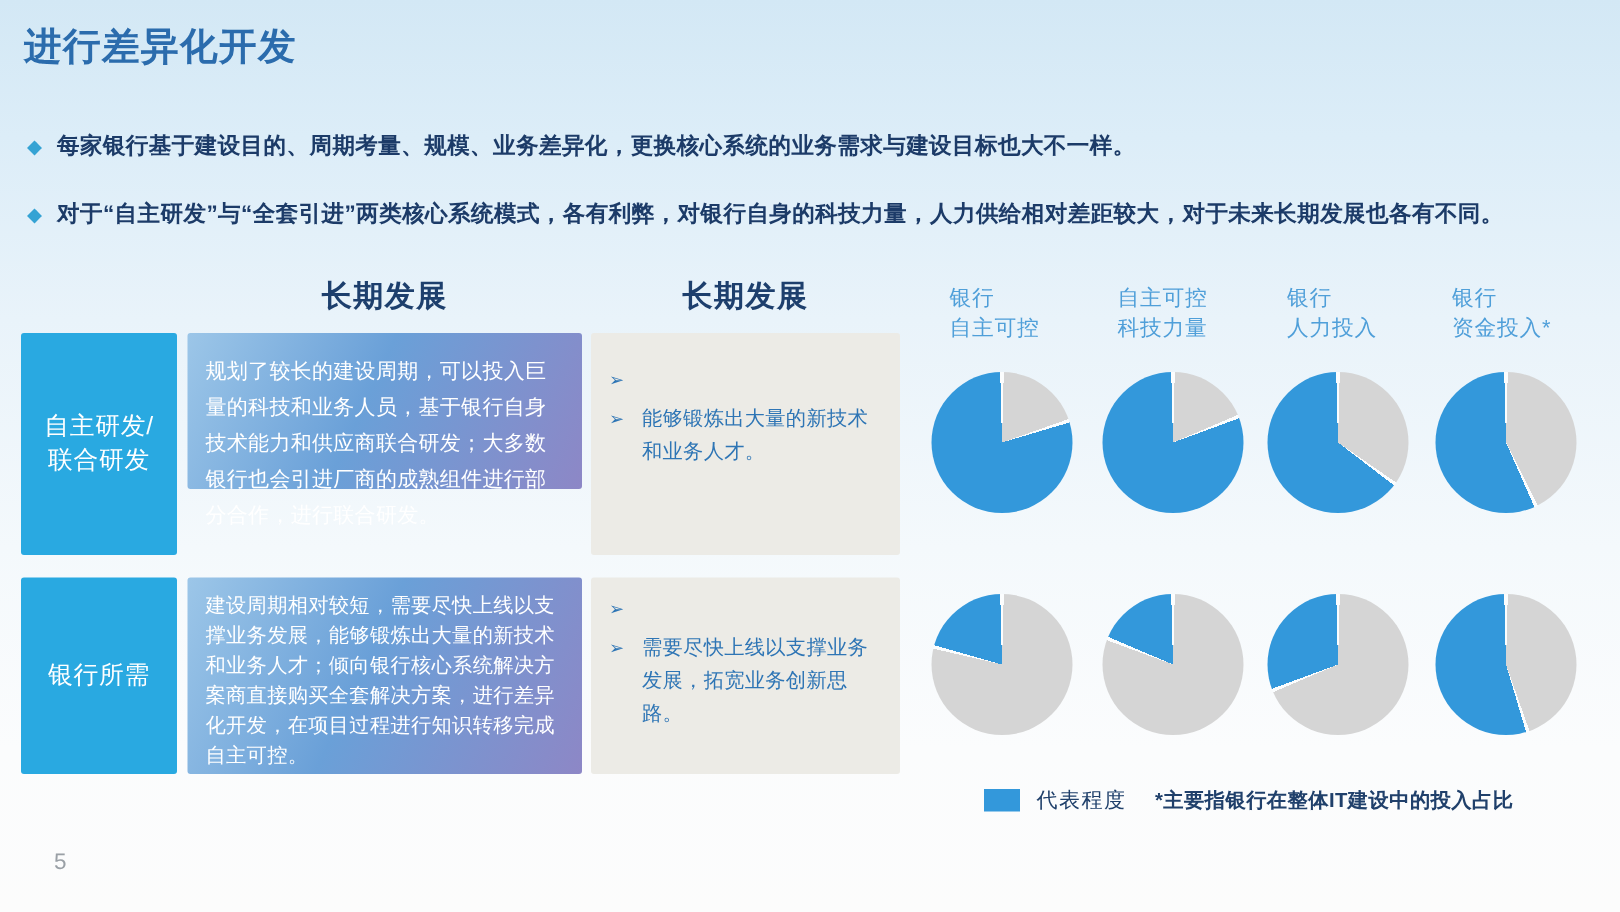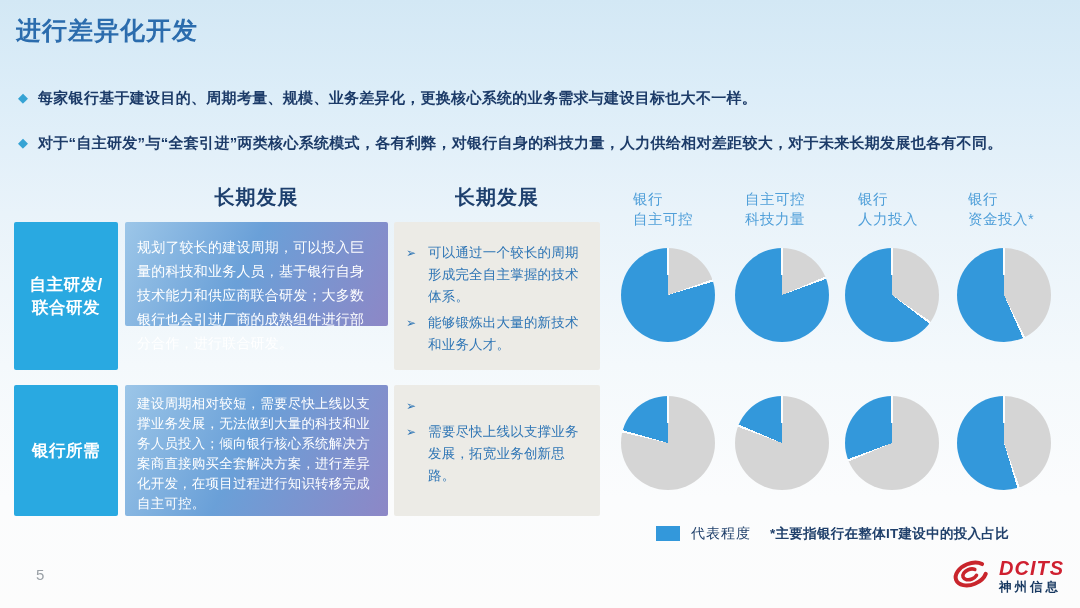--- a/index.html
+++ b/index.html
@@ -16,21 +16,21 @@
     font-size:25px;font-weight:700;color:#2b6cad;letter-spacing:1px;
   }
   .bullet{position:absolute;left:18px;width:1030px;display:flex;align-items:flex-start;}
   .diamond{color:#35a3d4;font-size:13px;line-height:20px;margin-right:10px;}
   .bullet-text{font-size:15px;color:#1c3b68;line-height:20px;letter-spacing:.3px;font-weight:bold;}
   .col-header{position:absolute;top:184px;text-align:center;font-size:20px;font-weight:600;color:#1d3f6d;letter-spacing:1px;}
   #h-features{left:125px;width:263px;}
   #h-longterm{left:394px;width:206px;}
   .row-label{
     position:absolute;left:14px;width:104px;background:#29a9e1;border-radius:2px;
-    color:#ffffff;font-size:16.5px;font-weight:700;line-height:1.4;letter-spacing:.5px;
+    color:#ffffff;font-size:16.5px;font-weight:400;line-height:1.4;letter-spacing:.5px;
     display:flex;align-items:center;justify-content:center;text-align:center;padding:8px 8px;box-sizing:border-box;
   }
   .features{
     position:absolute;left:125px;width:263px;border-radius:2px;box-sizing:border-box;
     background:linear-gradient(115deg,#9cc6e8 0%,#6aa0d8 45%,#8d87c6 100%);
     color:#ffffff;letter-spacing:.2px;
   }
   .features.r1{top:222px;height:104px;font-size:14px;line-height:24px;padding:13px 12px;}
   .features.r2{top:385px;height:131px;font-size:13.5px;line-height:20px;padding:9px 12px;}
   .longterm{
@@ -75,30 +75,29 @@
   </div>
 
   <div class="col-header" id="h-features">长期发展</div>
   <div class="col-header" id="h-longterm">长期发展</div>
 
   <div class="row-label r1">自主研发/联合研发</div>
   <div class="features r1">规划了较长的建设周期，可以投入巨量的科技和业务人员，基于银行自身技术能力和供应商联合研发；大多数银行也会引进厂商的成熟组件进行部分合作，进行联合研发。</div>
   <div class="longterm r1">
     <div class="lt-item">
       <span class="arrow">➢</span>
-      <span class="lt-text">可以通过一个较长的周期形成完全自主掌握的技术体系。</span>
     </div>
     <div class="lt-item">
       <span class="arrow">➢</span>
       <span class="lt-text">能够锻炼出大量的新技术和业务人才。</span>
     </div>
   </div>
 
   <div class="row-label r2">银行所需</div>
-  <div class="features r2">建设周期相对较短，需要尽快上线以支撑业务发展，无法做到大量的科技和业务人员投入；倾向银行核心系统解决方案商直接购买全套解决方案，进行差异化开发，在项目过程进行知识转移完成自主可控。</div>
+  <div class="features r2">建设周期相对较短，需要尽快上线以支撑业务发展，能够锻炼出大量的新技术和业务人才；倾向银行核心系统解决方案商直接购买全套解决方案，进行差异化开发，在项目过程进行知识转移完成自主可控。</div>
   <div class="longterm r2">
     <div class="lt-item">
       <span class="arrow">➢</span>
     </div>
     <div class="lt-item">
       <span class="arrow">➢</span>
       <span class="lt-text">需要尽快上线以支撑业务发展，拓宽业务创新思路。</span>
     </div>
   </div>
 
@@ -120,28 +119,14 @@
   <div class="pie" style="left: 735px; top: 396px; background: conic-gradient(rgb(251, 253, 254) 0deg, rgb(251, 253, 254) 0.4%, rgb(213, 213, 213) 0.4%, rgb(213, 213, 213) 80.6%, rgb(251, 253, 254) 80.6%, rgb(251, 253, 254) 81.4%, rgb(51, 152, 219) 81.4%, rgb(51, 152, 219) 99.6%, rgb(251, 253, 254) 99.6%, rgb(251, 253, 254) 100%);"></div>
   <div class="pie" style="left: 845px; top: 396px; background: conic-gradient(rgb(251, 253, 254) 0deg, rgb(251, 253, 254) 0.4%, rgb(213, 213, 213) 0.4%, rgb(213, 213, 213) 68.6%, rgb(251, 253, 254) 68.6%, rgb(251, 253, 254) 69.4%, rgb(51, 152, 219) 69.4%, rgb(51, 152, 219) 99.6%, rgb(251, 253, 254) 99.6%, rgb(251, 253, 254) 100%);"></div>
   <div class="pie" style="left: 957px; top: 396px; background: conic-gradient(rgb(251, 253, 254) 0deg, rgb(251, 253, 254) 0.4%, rgb(213, 213, 213) 0.4%, rgb(213, 213, 213) 44.6%, rgb(251, 253, 254) 44.6%, rgb(251, 253, 254) 45.4%, rgb(51, 152, 219) 45.4%, rgb(51, 152, 219) 99.6%, rgb(251, 253, 254) 99.6%, rgb(251, 253, 254) 100%);"></div>
 
   <div class="legend-swatch" style="background: rgb(51, 152, 219);"></div>
   <div class="legend-label">代表程度</div>
   <div class="footnote">*主要指银行在整体IT建设中的投入占比</div>
 
   <div class="page-num">5</div>
 
-  <div class="logo">
-    <span>
-      <svg width="44" height="36" viewBox="0 0 44 36">
-        <g transform="rotate(-22 22 18)" fill="none" stroke="#c9252c" stroke-linecap="round">
-          <ellipse cx="22" cy="18" rx="16" ry="10.5" stroke-width="4" stroke-dasharray="72 16" stroke-dashoffset="-6"></ellipse>
-          <ellipse cx="21" cy="18" rx="7.5" ry="5" stroke-width="3.6" stroke-dasharray="32 10" stroke-dashoffset="-4"></ellipse>
-        </g>
-      </svg>
-    </span>
-    <div class="logo-text">
-      <div class="logo-en">DCITS</div>
-      <div class="logo-cn">神州信息</div>
-    </div>
-  </div>
 
 </div>
 
 </body></html>

